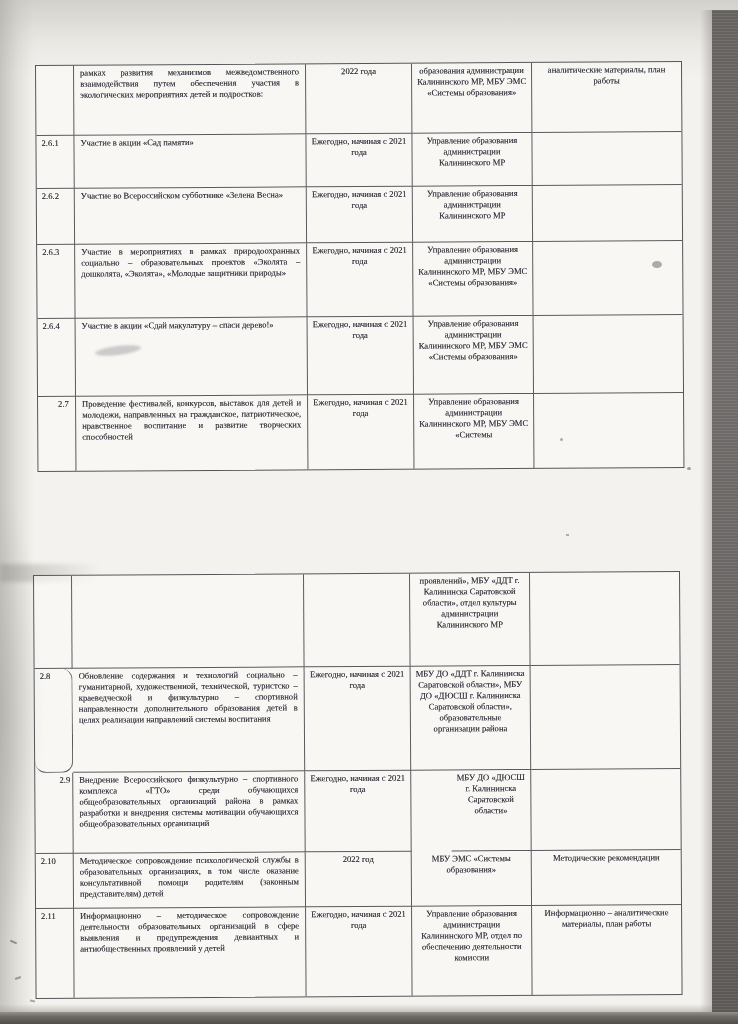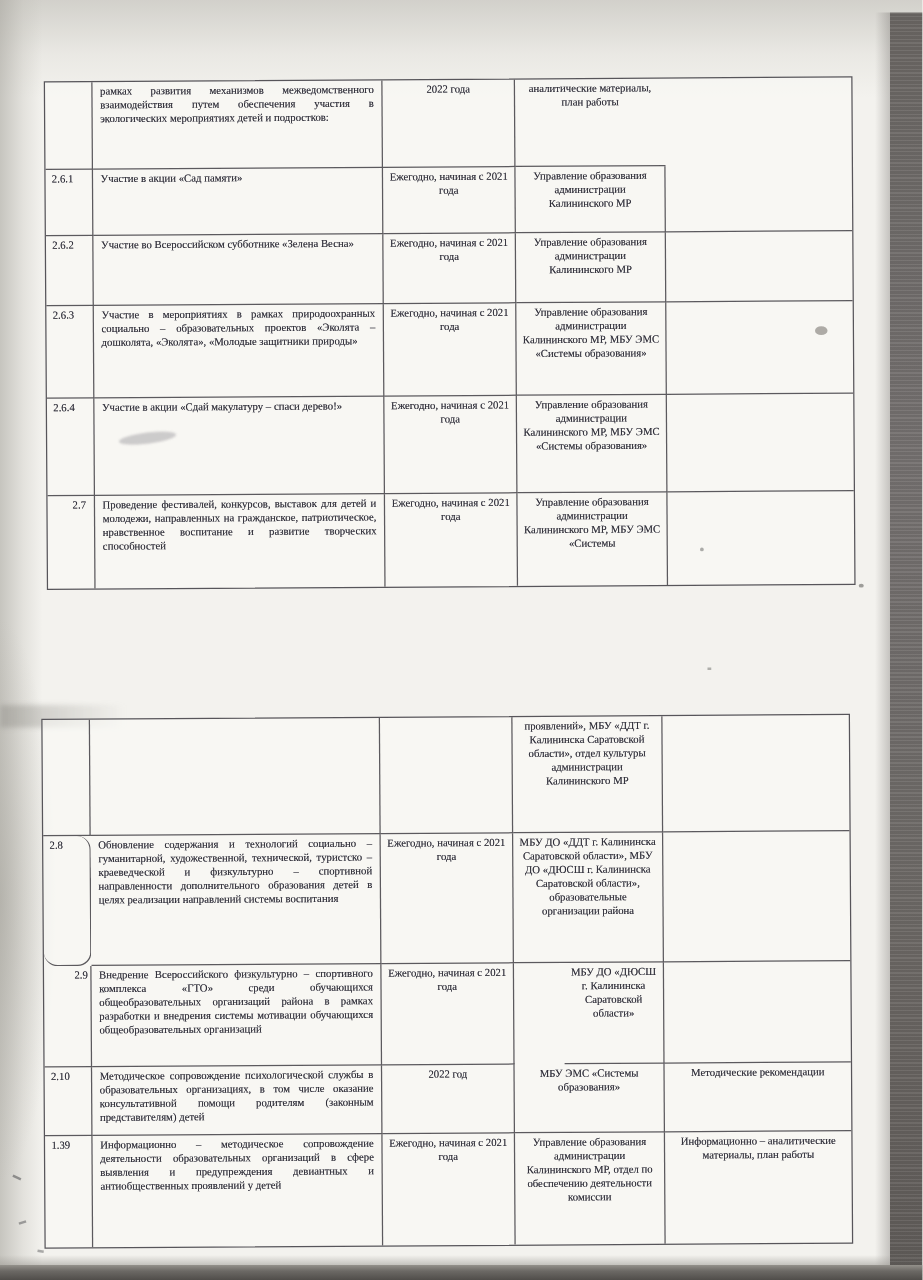--- a/index.html
+++ b/index.html
@@ -65,20 +65,21 @@
   <div class="shade-top"></div>
   <div class="shade-left"></div>
   <div class="shade-left2"></div>
   <div class="streak"></div>
 
   <div id="table-0" class="sheet-table" style="border-color: rgb(87, 85, 90);">
       <div class="trow" style="min-height: 70px;">
         <div class="cell cell-num" style="color: rgb(49, 48, 58);"></div>
         <div class="cell cell-activity" style="color: rgb(49, 48, 58);">рамках развития механизмов межведомственного взаимодействия путем обеспечения участия в экологических мероприятиях детей и подростков:</div>
         <div class="cell cell-timing" style="color: rgb(49, 48, 58);">2022 года</div>
+        <div class="cell cell-responsible" style="color: rgb(49, 48, 58);">образования администрации Калининского МР, МБУ ЭМС «Системы образования»</div>
         <div class="cell cell-result" style="color: rgb(49, 48, 58);">аналитические материалы, план работы</div>
       </div>
       <div class="trow" style="min-height: 53px;">
         <div class="cell cell-num" style="color: rgb(49, 48, 58);">2.6.1</div>
         <div class="cell cell-activity" style="color: rgb(49, 48, 58);">Участие в акции «Сад памяти»</div>
         <div class="cell cell-timing" style="color: rgb(49, 48, 58);">Ежегодно, начиная с 2021 года</div>
         <div class="cell cell-responsible" style="color: rgb(49, 48, 58);">Управление образования администрации Калининского МР</div>
         <div class="cell cell-result" style="color: rgb(49, 48, 58);"></div>
       </div>
       <div class="trow" style="min-height: 56px;">
@@ -133,21 +134,21 @@
         <div class="cell cell-result" style="color: rgb(49, 48, 58);"></div>
       </div>
       <div class="trow" style="min-height: 55px;">
         <div class="cell cell-num" style="color: rgb(49, 48, 58);">2.10</div>
         <div class="cell cell-activity" style="color: rgb(49, 48, 58);">Методическое сопровождение психологической службы в образовательных организациях, в том числе оказание консультативной помощи родителям (законным представителям) детей</div>
         <div class="cell cell-timing" style="color: rgb(49, 48, 58);">2022 год</div>
         <div class="cell cell-responsible" style="color: rgb(49, 48, 58);">МБУ ЭМС «Системы образования»</div>
         <div class="cell cell-result" style="color: rgb(49, 48, 58);">Методические рекомендации</div>
       </div>
       <div class="trow" style="min-height: 89px;">
-        <div class="cell cell-num" style="color: rgb(49, 48, 58);">1.39</div>
+        <div class="cell cell-num" style="color: rgb(49, 48, 58);">2.11</div>
         <div class="cell cell-activity" style="color: rgb(49, 48, 58);">Информационно – методическое сопровождение деятельности образовательных организаций в сфере выявления и предупреждения девиантных и антиобщественных проявлений у детей</div>
         <div class="cell cell-timing" style="color: rgb(49, 48, 58);">Ежегодно, начиная с 2021 года</div>
         <div class="cell cell-responsible" style="color: rgb(49, 48, 58);">Управление образования администрации Калининского МР, отдел по обеспечению деятельности комиссии</div>
         <div class="cell cell-result" style="color: rgb(49, 48, 58);">Информационно – аналитические материалы, план работы</div>
       </div>
     </div>
 
   <div class="mark pencil-smudge"></div>
   <div class="mark gray-dot"></div>
   <div class="mark speck-a"></div>

